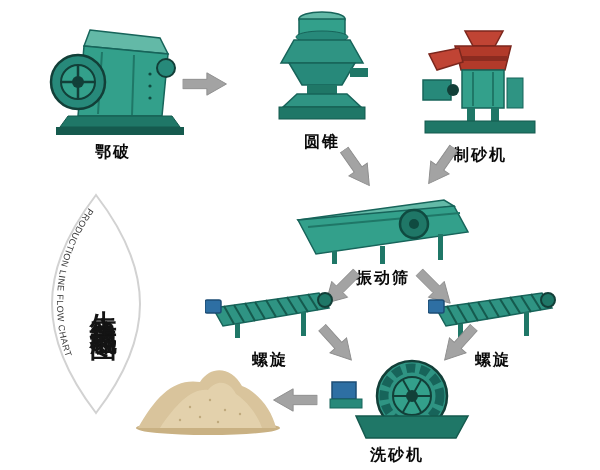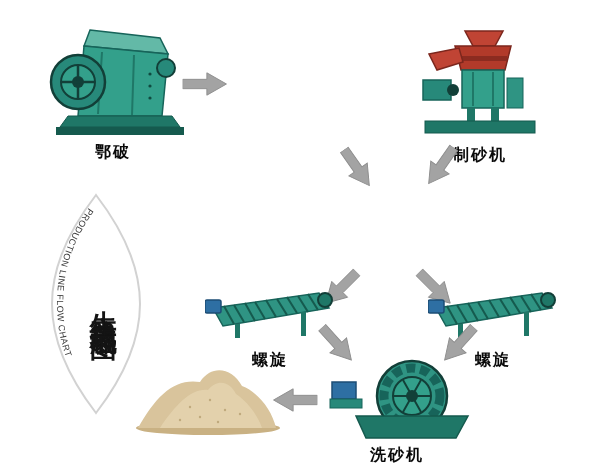--- a/index.html
+++ b/index.html
@@ -68,20 +68,34 @@
     </svg>
     <figcaption class="caption">鄂破</figcaption>
   </figure>
 
   <div class="arrow" style="left:182px;top:70px">
     <svg viewBox="0 0 48 30">
         <use href="#block-arrow"></use>
       </svg>
   </div>
 
+  <figure class="node" style="left:272px;top:8px">
+    <svg width="100" height="122" viewBox="0 0 100 122">
+      <ellipse cx="50" cy="11" rx="23" ry="7" fill="#63b9a7" stroke="#17645a" stroke-width="1.5"></ellipse>
+      <rect x="27" y="11" width="46" height="17" fill="#33a08b" stroke="#17645a" stroke-width="1.5"></rect>
+      <ellipse cx="50" cy="29" rx="26" ry="6" fill="#27897a" stroke="#17645a"></ellipse>
+      <polygon points="22,32 78,32 91,55 9,55" fill="#2f9483" stroke="#17645a" stroke-width="1.5"></polygon>
+      <polygon points="17,55 83,55 70,77 30,77" fill="#27897a" stroke="#17645a" stroke-width="1.5"></polygon>
+      <rect x="78" y="60" width="18" height="9" fill="#1f7767"></rect>
+      <rect x="35" y="77" width="30" height="9" fill="#1f7767"></rect>
+      <polygon points="25,86 75,86 89,99 11,99" fill="#2f9483" stroke="#17645a" stroke-width="1.5"></polygon>
+      <rect x="7" y="99" width="86" height="12" fill="#1f7767" stroke="#155a4e"></rect>
+    </svg>
+    <figcaption class="caption">圆锥</figcaption>
+  </figure>
 
   <figure class="node" style="left:415px;top:28px">
     <svg width="130" height="115" viewBox="0 0 130 115">
       <polygon points="50,3 88,3 80,18 58,18" fill="#c04434" stroke="#7c261c" stroke-width="1.5"></polygon>
       <polygon points="40,18 96,18 90,42 46,42" fill="#b23a2a" stroke="#7c261c" stroke-width="1.5"></polygon>
       <rect x="44" y="28" width="48" height="5" fill="#8c2b20"></rect>
       <polygon points="14,26 44,20 48,34 22,42" fill="#c04434" stroke="#7c261c" stroke-width="1.5"></polygon>
       <rect x="47" y="42" width="42" height="38" fill="#33a08b" stroke="#17645a" stroke-width="1.5"></rect>
       <line x1="58" y1="44" x2="58" y2="78" stroke="#1f7767" stroke-width="2"></line>
       <line x1="78" y1="44" x2="78" y2="78" stroke="#1f7767" stroke-width="2"></line>
@@ -99,20 +113,33 @@
     <svg viewBox="0 0 48 30">
         <use href="#block-arrow"></use>
       </svg>
   </div>
   <div class="arrow" style="left:418px;top:152px;transform:rotate(125deg)">
     <svg viewBox="0 0 48 30">
         <use href="#block-arrow"></use>
       </svg>
   </div>
 
+  <figure class="node" style="left:288px;top:196px">
+    <svg width="190" height="70" viewBox="0 0 190 70">
+      <polygon points="10,24 156,4 166,10 20,32" fill="#63b9a7" stroke="#17645a" stroke-width="1.5"></polygon>
+      <polygon points="10,24 166,10 180,36 28,58" fill="#33a08b" stroke="#17645a" stroke-width="1.5"></polygon>
+      <line x1="20" y1="31" x2="172" y2="17" stroke="#1f7767" stroke-width="2"></line>
+      <rect x="44" y="55" width="5" height="13" fill="#1f7767"></rect>
+      <rect x="92" y="50" width="5" height="18" fill="#1f7767"></rect>
+      <rect x="150" y="38" width="5" height="26" fill="#1f7767"></rect>
+      <circle cx="126" cy="28" r="14" fill="#1f7767" stroke="#0f4a40" stroke-width="2.5"></circle>
+      <circle cx="126" cy="28" r="5" fill="#0f4a40"></circle>
+    </svg>
+    <figcaption class="caption">振动筛</figcaption>
+  </figure>
 
   <div class="arrow" style="left:318px;top:274px;transform:rotate(135deg)">
     <svg viewBox="0 0 48 30">
         <use href="#block-arrow"></use>
       </svg>
   </div>
   <div class="arrow" style="left:412px;top:274px;transform:rotate(45deg)">
     <svg viewBox="0 0 48 30">
         <use href="#block-arrow"></use>
       </svg>

